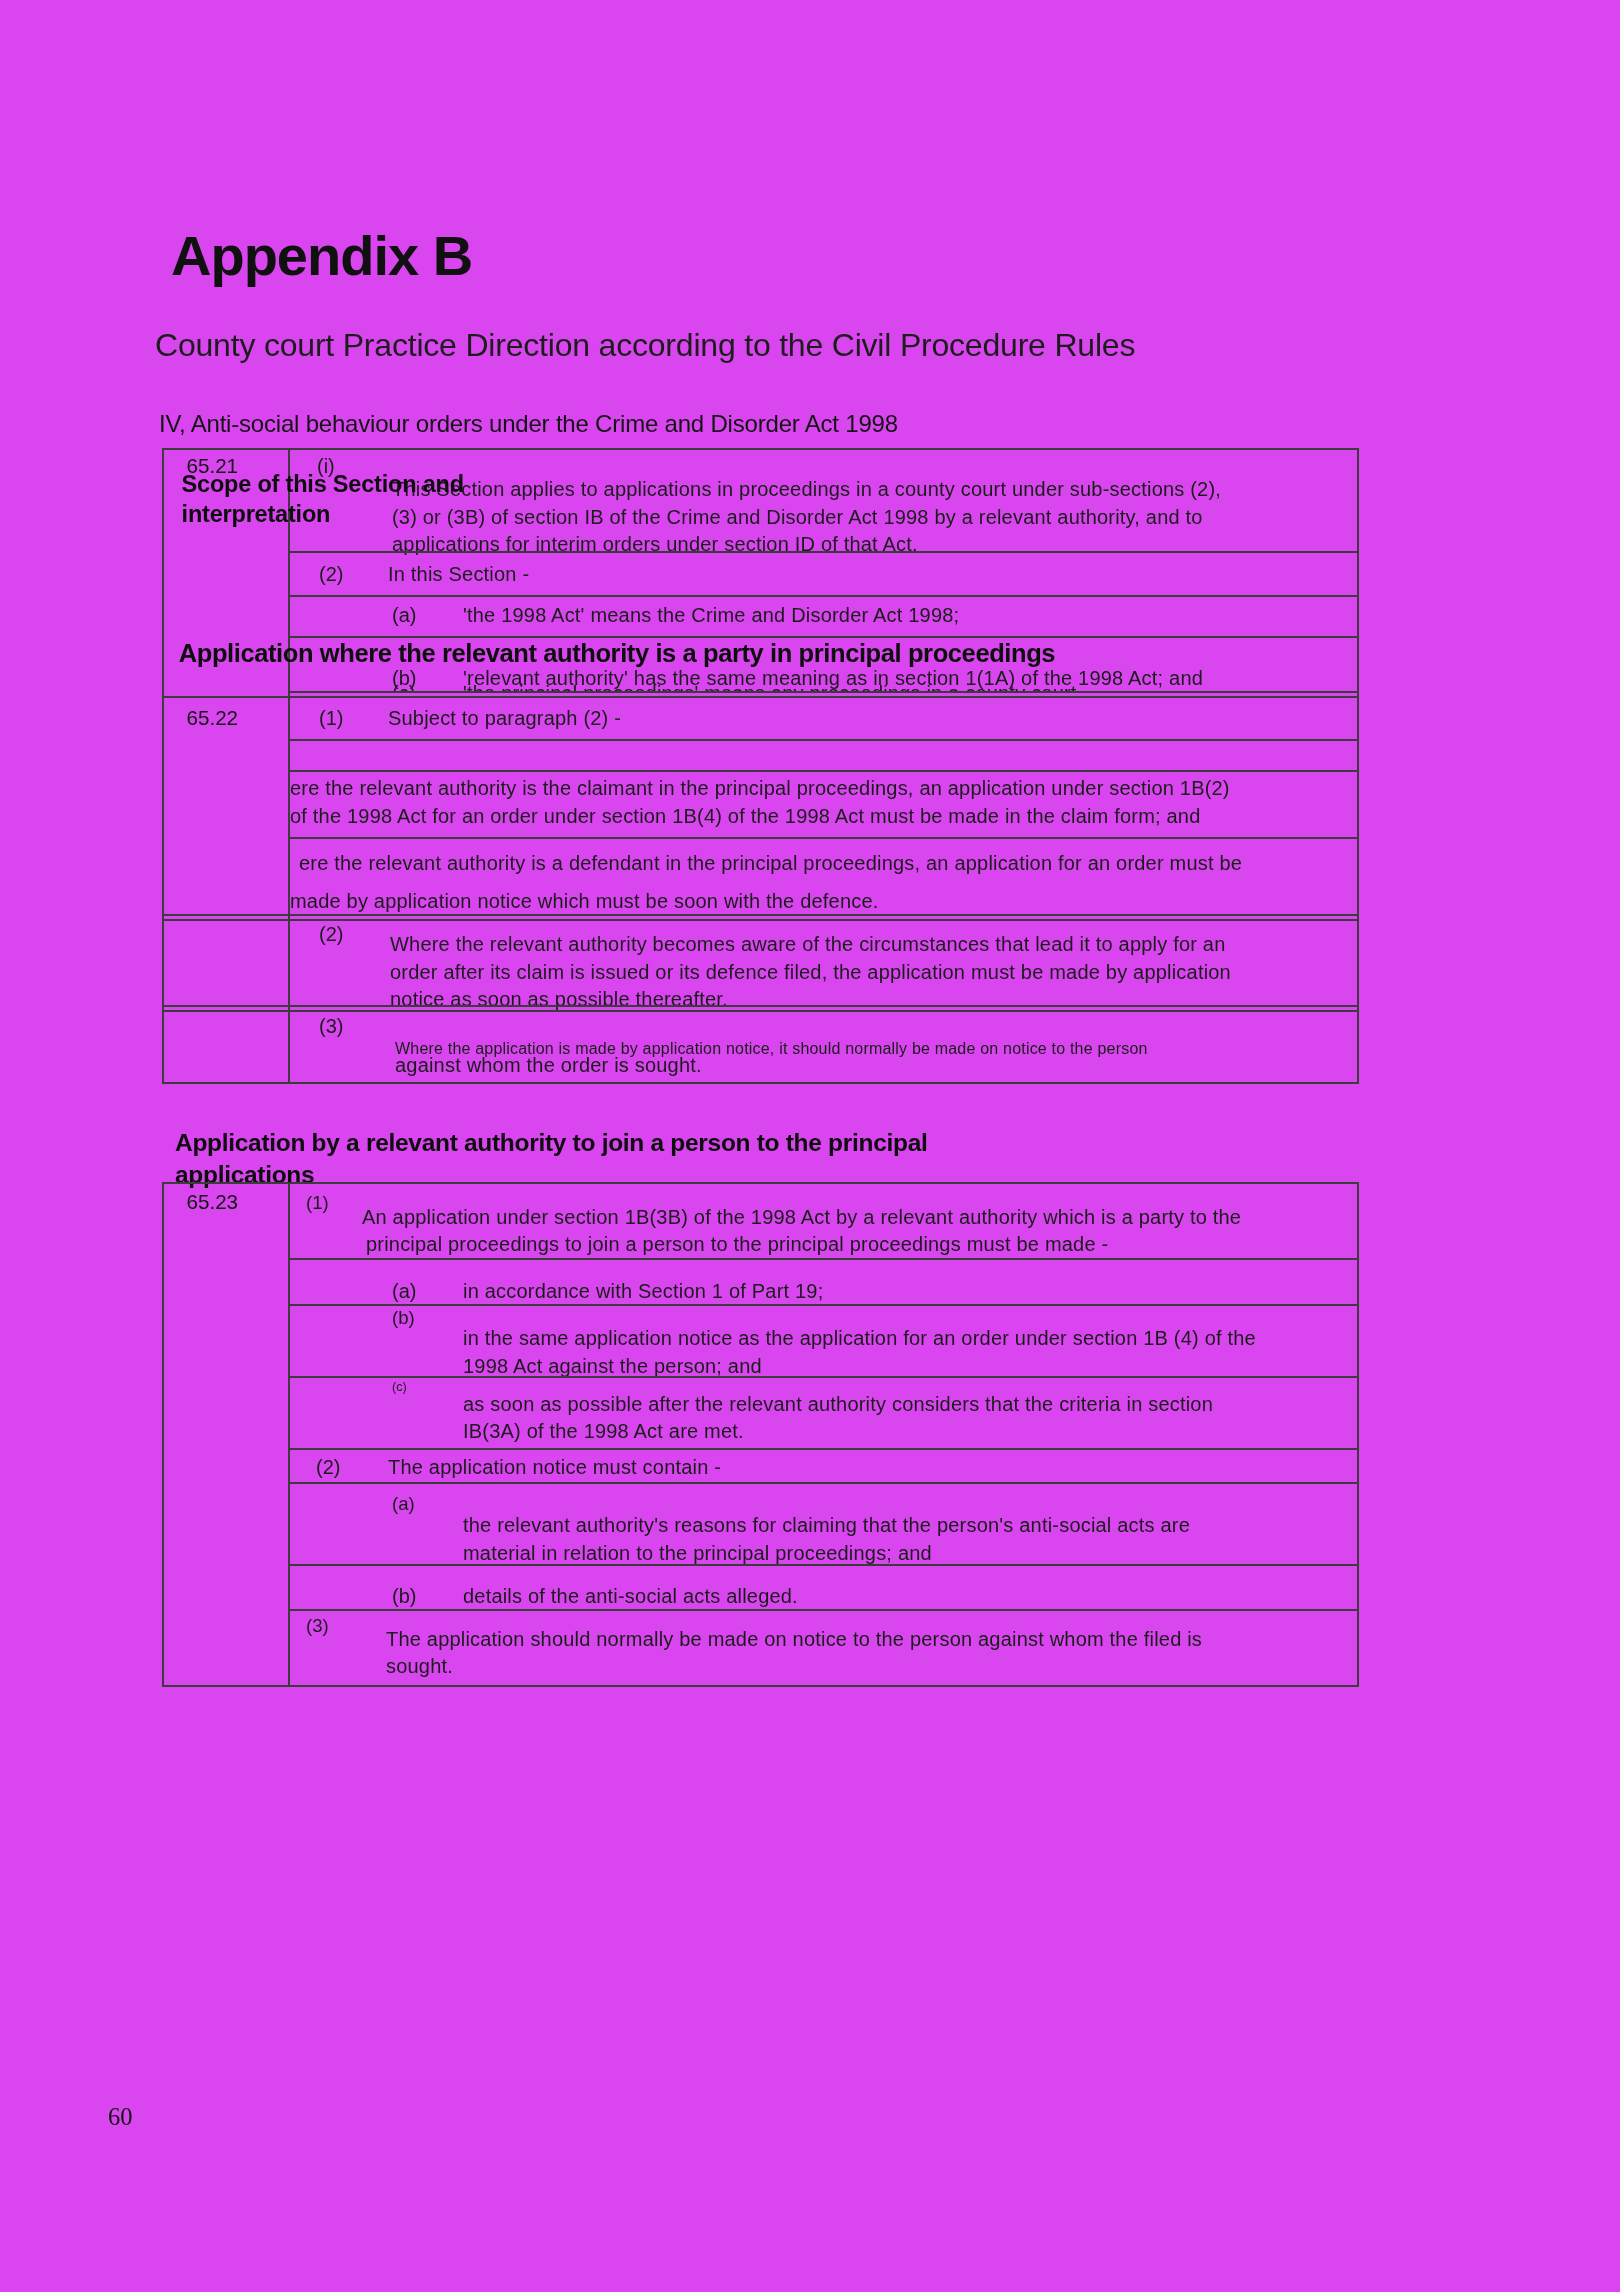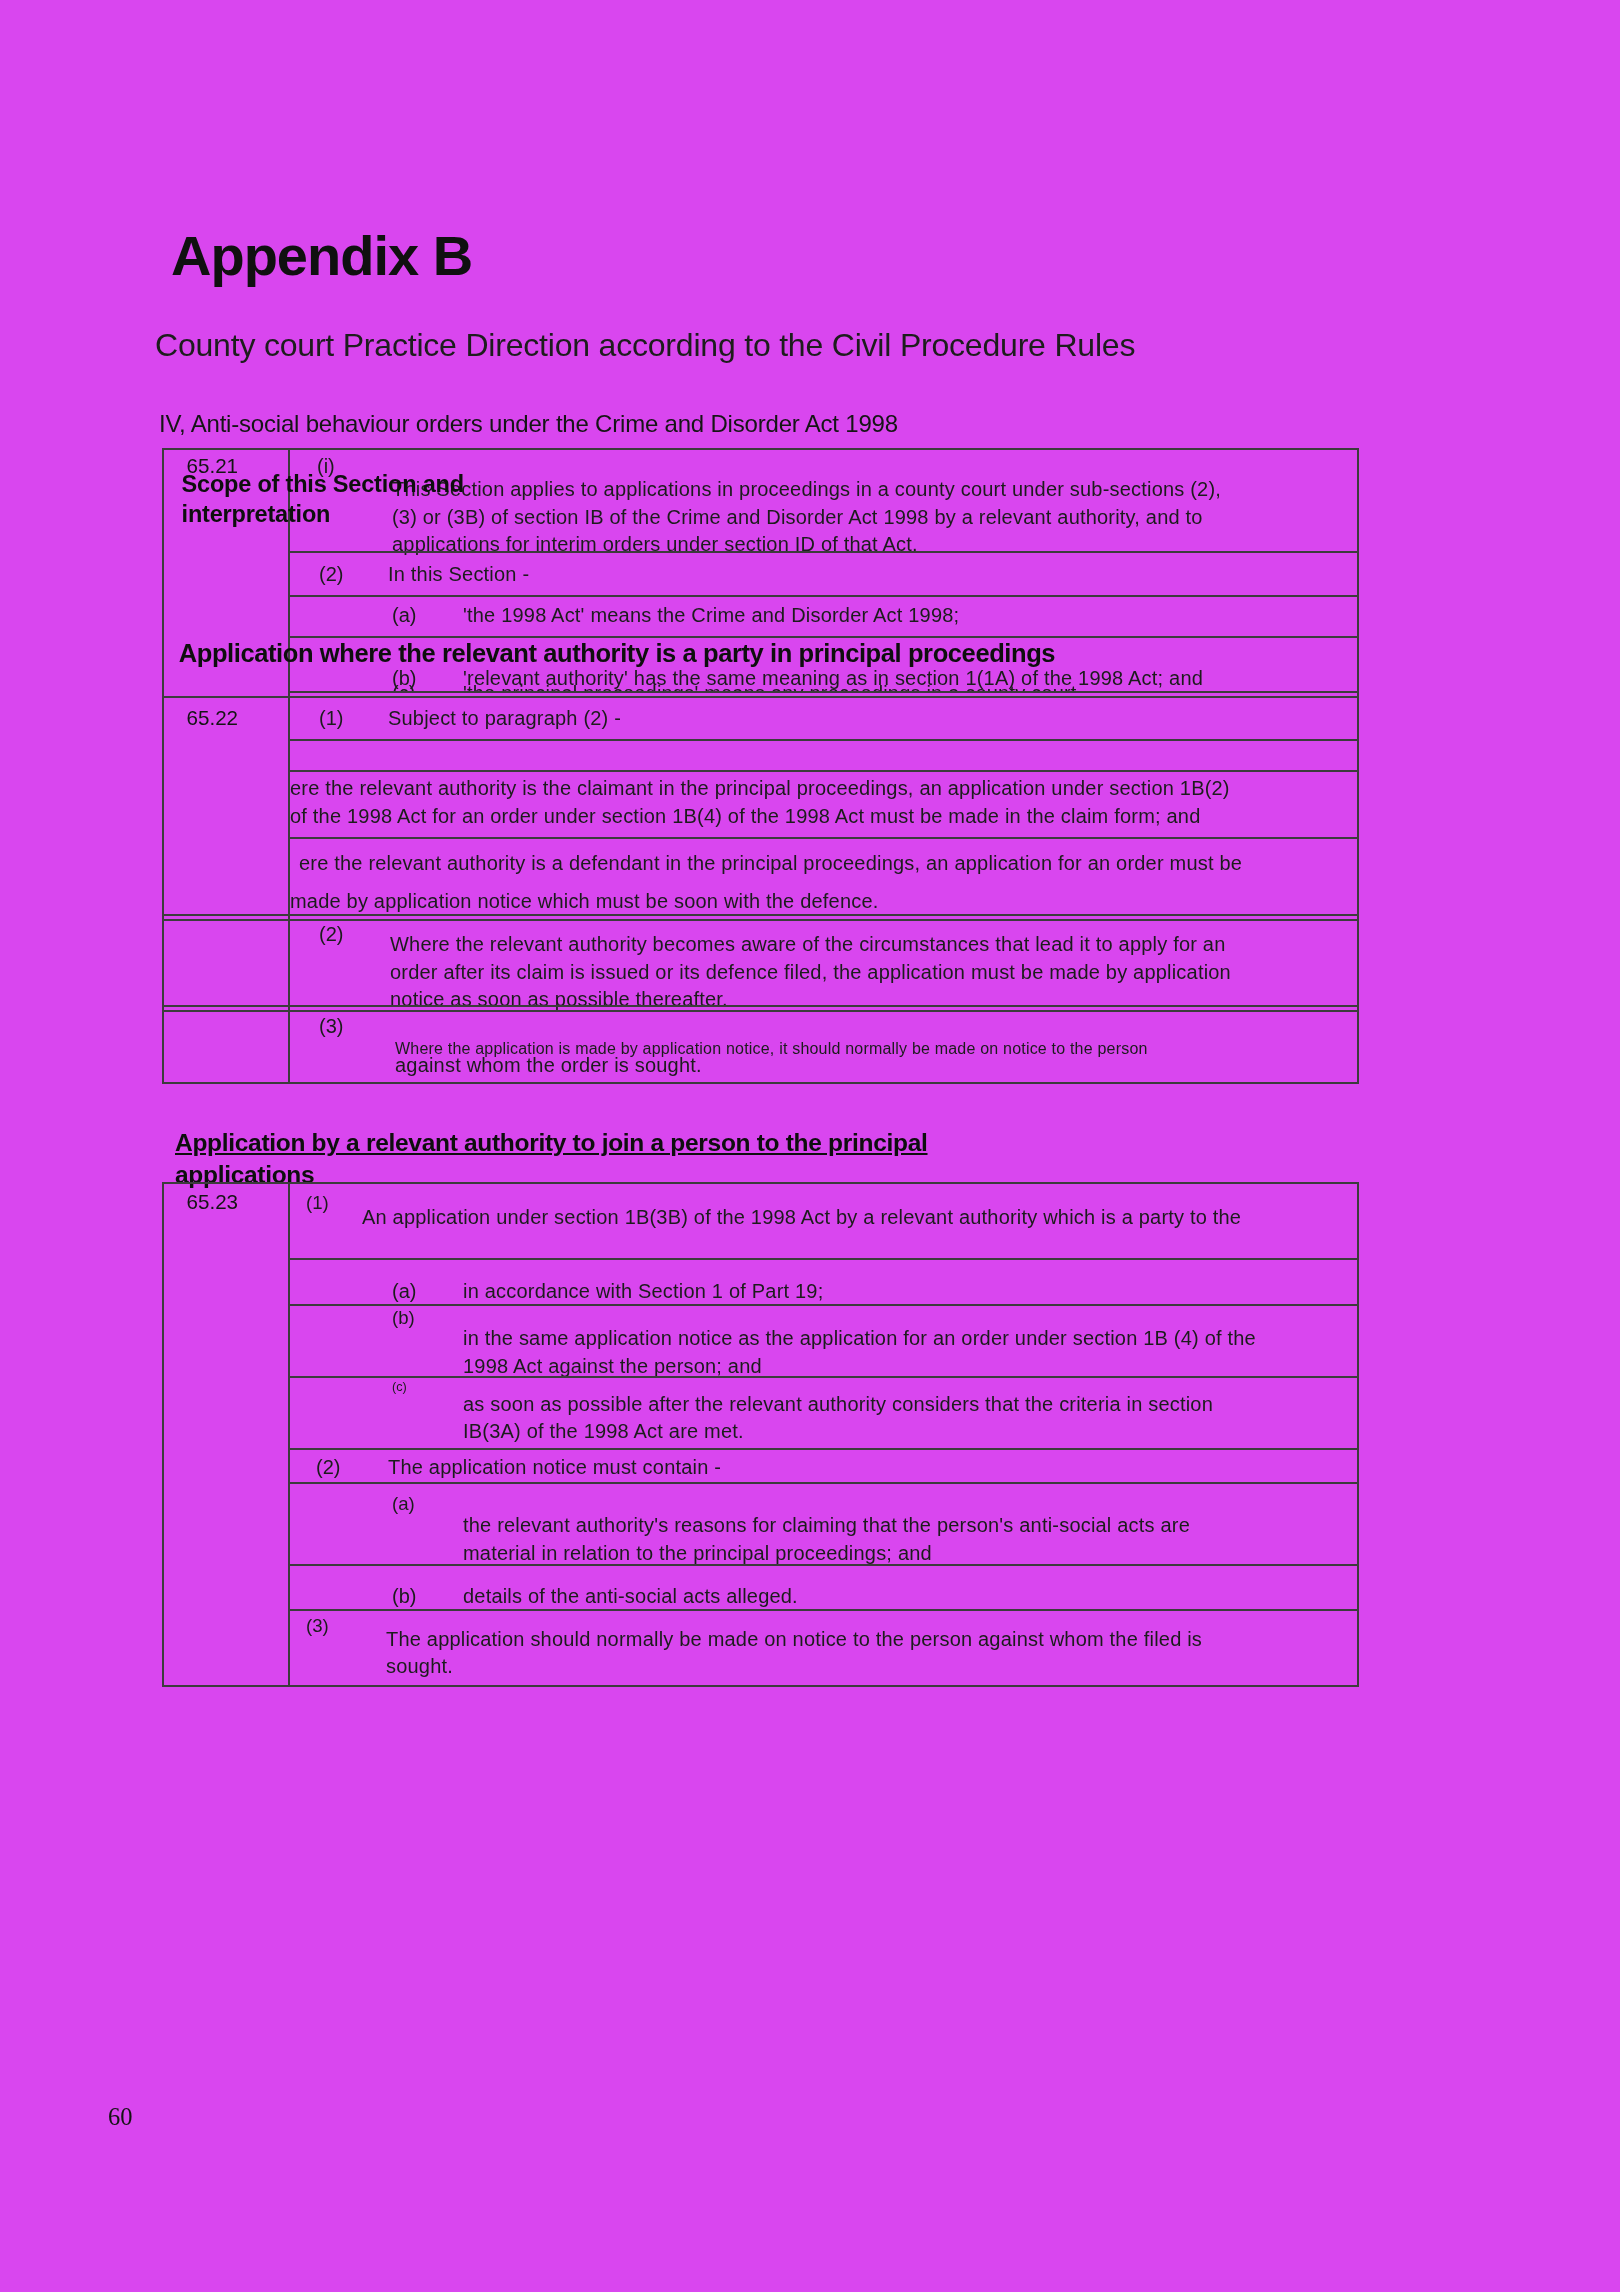--- a/index.html
+++ b/index.html
@@ -88,29 +88,30 @@
     <div class="abs body-text" style="left:226px; top:511px;">order after its claim is issued or its defence filed, the application must be made by application</div>
     <div class="abs body-text" style="left:226px; top:538px;">notice as soon as possible thereafter.</div>
     <div class="hline full" style="top:555px;"></div>
     <div class="hline full" style="top:560px;"></div>
 
     <div class="abs label" style="left:155px; top:565px;">(3)</div>
     <div class="abs body-sm" style="left:231px; top:578px;">Where the application is made by application notice, it should normally be made on notice to the person</div>
     <div class="abs body-text" style="left:231px; top:604px;">against whom the order is sought.</div>
   </div>
 
-  <div class="abs join-heading" style="left:175px; top:1129px;text-decoration:underline;">Application by a relevant authority to join a person to the principal</div>
+  <div class="abs join-heading" style="left:175px; top:1129px;">Application by a relevant authority to join a person to the principal</div>
   <div class="abs join-heading" style="left:175px; top:1161px;">applications</div>
 
   <div class="tbl" style="left:162px; top:1182px; width:1193px; height:501px;">
     <div class="vline" style="left:124px;"></div>
 
     <div class="abs ref" style="left:22.5px; top:5.9px;">65.23</div>
     <div class="abs label" style="left:142px; top:7.8px; font-size:18.6px;">(1)</div>
     <div class="abs body-text" style="left:198px; top:21.6px;">An application under section 1B(3B) of the 1998 Act by a relevant authority which is a party to the</div>
+    <div class="abs body-text" style="left:202px; top:49px;">principal proceedings to join a person to the principal proceedings must be made -</div>
     <div class="hline content" style="top:74px;"></div>
 
     <div class="abs label" style="left:228px; top:96px;">(a)</div>
     <div class="abs body-text" style="left:299px; top:96px;">in accordance with Section 1 of Part 19;</div>
     <div class="hline content" style="top:120px;"></div>
 
     <div class="abs label" style="left:228px; top:123px; font-size:18.6px;">(b)</div>
     <div class="abs body-text" style="left:299px; top:143px;">in the same application notice as the application for an order under section 1B (4) of the</div>
     <div class="abs body-text" style="left:299px; top:171px;">1998 Act against the person; and</div>
     <div class="hline content" style="top:192px;"></div>

